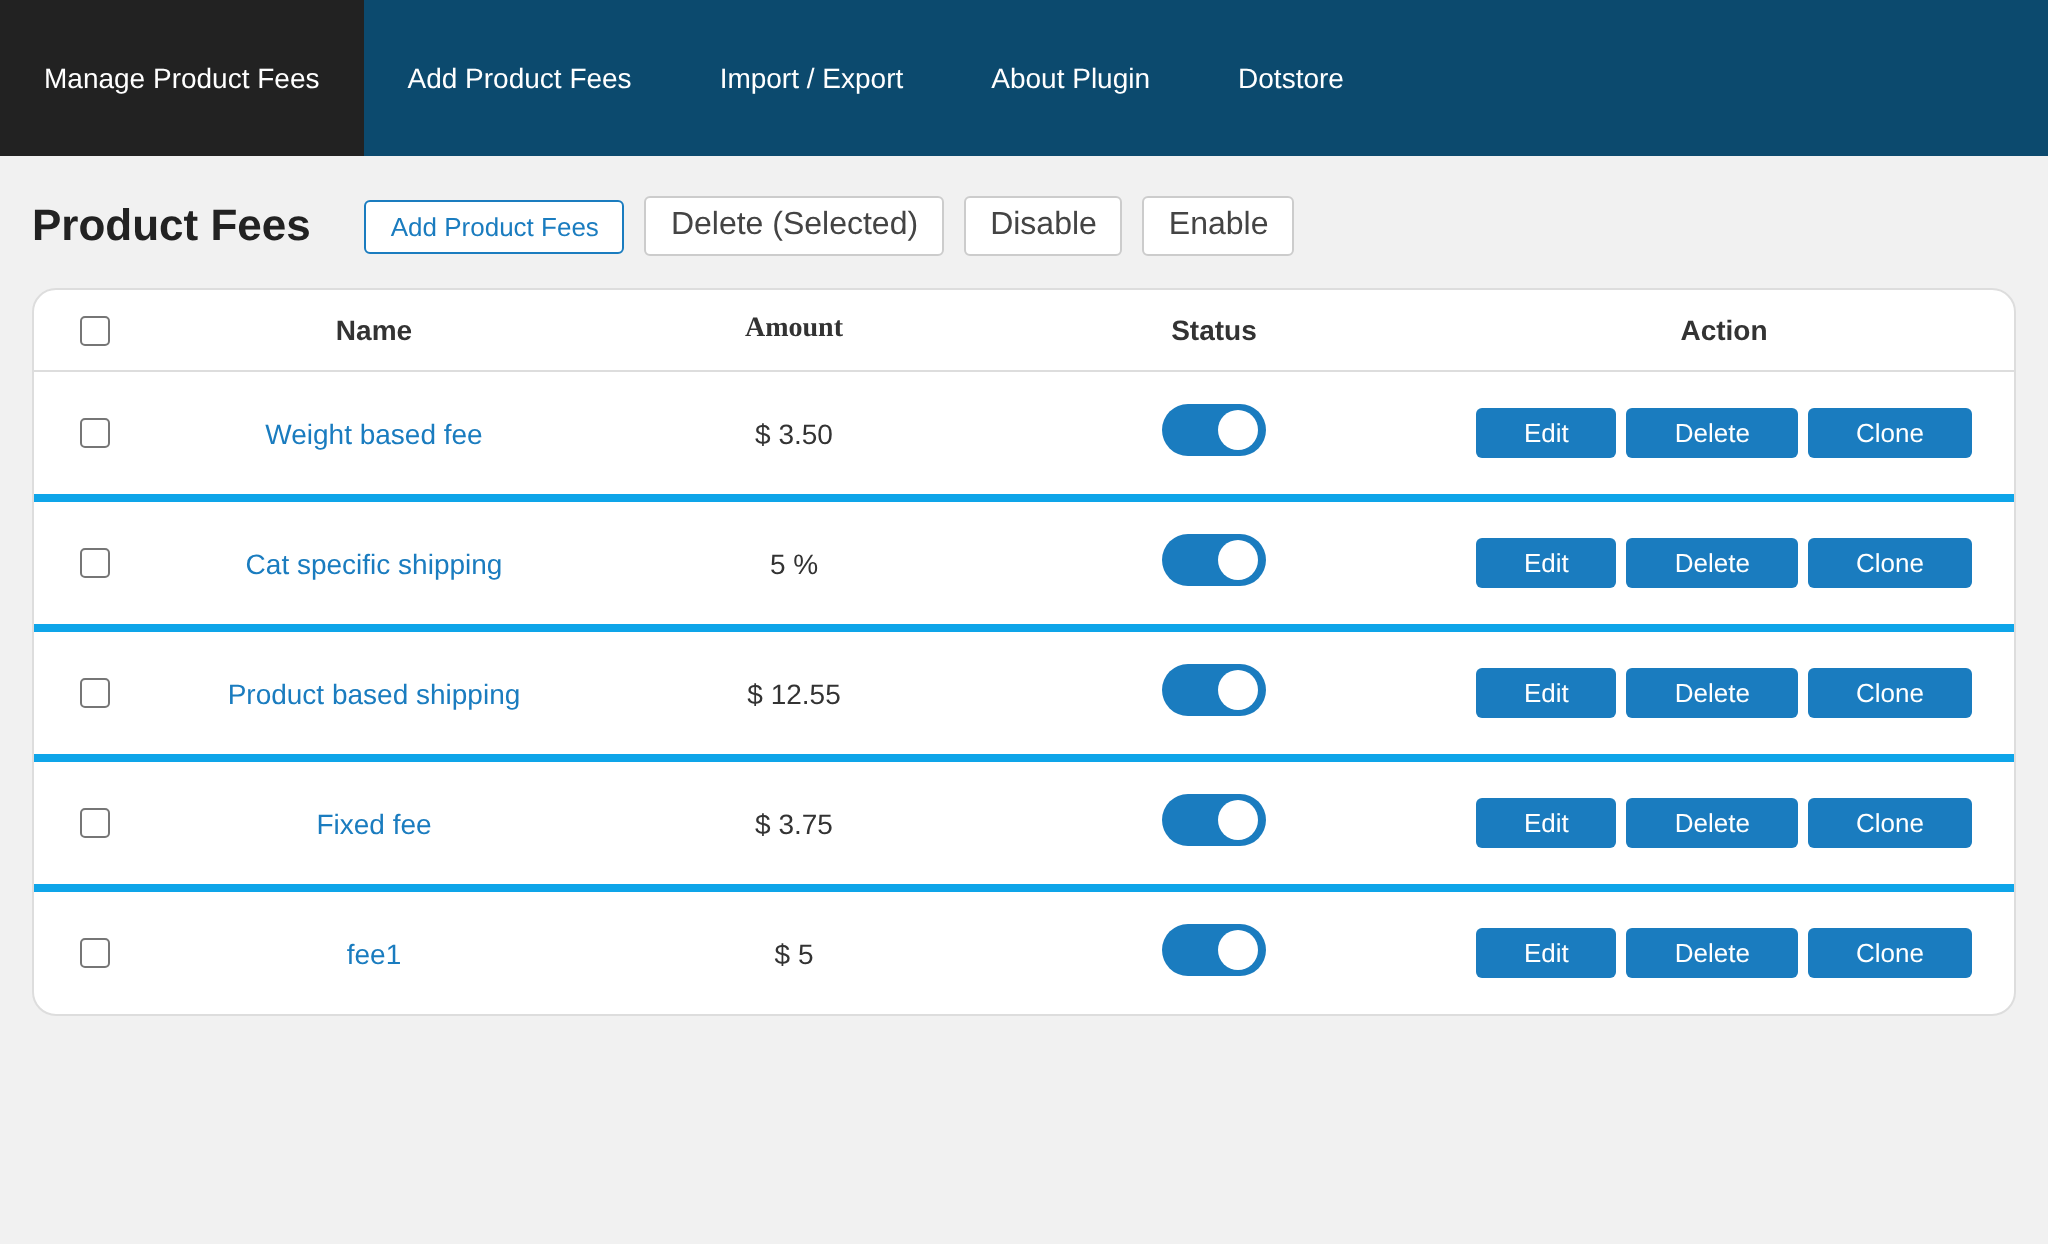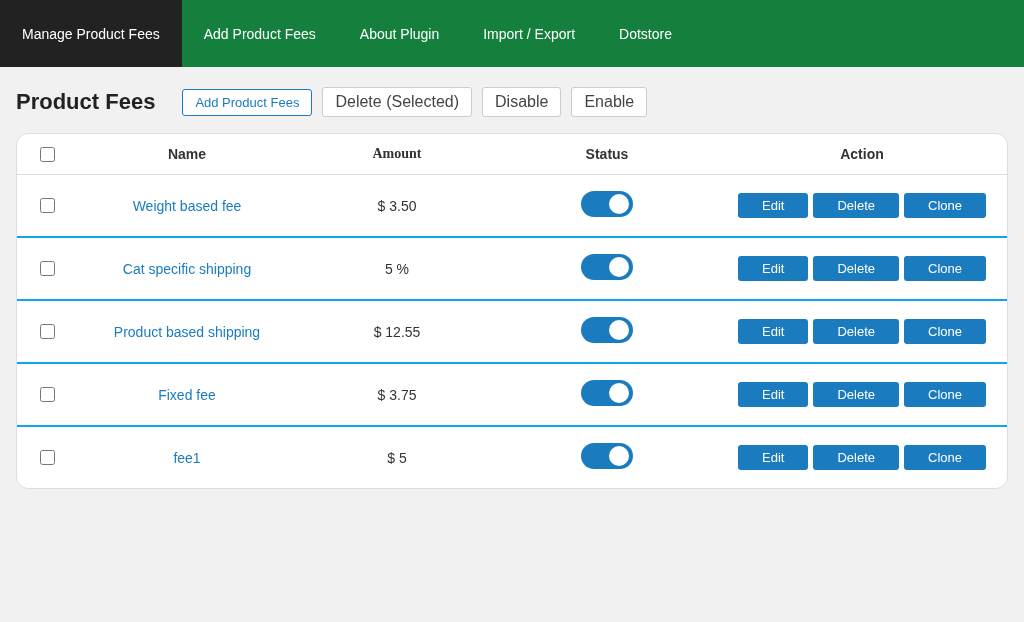--- a/index.html
+++ b/index.html
@@ -7,22 +7,22 @@
       font-family: -apple-system, BlinkMacSystemFont, "Segoe UI", Arial, sans-serif;
       background: #f1f1f1;
       font-size: 14px;
       color: #333;
     }
 
     
     .top-nav {
       display: flex;
       align-items: stretch;
-      background: #15803d;
-      height: 67px;
+      background: #0c4a6e;
+      height: 78px;
     }
     .top-nav .nav-item {
       display: flex;
       align-items: center;
       padding: 0 22px;
       color: #fff;
       cursor: pointer;
       font-size: 14px;
       white-space: nowrap;
     }
@@ -96,21 +96,21 @@
     }
     thead th:nth-child(3) {
       width: 200px;
       font-family: Liberation Serif, serif;
     }
     thead th:nth-child(4) {
       width: 220px;
     }
 
     tbody tr {
-      border-bottom: 2px solid #0ea5e9;
+      border-bottom: 4px solid #0ea5e9;
     }
     tbody tr:last-child {
       border-bottom: none;
     }
     tbody td {
       padding: 16px 10px;
       text-align: center;
       vertical-align: middle;
     }
     tbody td.name-cell {
@@ -167,22 +167,22 @@
       cursor: pointer;
       font-size: 13px;
     }
   </style>
 </head>
 <body>
 
 <nav class="top-nav">
 <div class="nav-item active">Manage Product Fees</div>
     <div class="nav-item">Add Product Fees</div>
+    <div class="nav-item">Import / Export</div>
     <div class="nav-item">About Plugin</div>
-    <div class="nav-item">Import / Export</div>
     <div class="nav-item">Dotstore</div>
   </nav>
 
 <div class="main-content">
   <div class="page-header">
     <h1 class="page-title">Product Fees</h1>
     <button class="btn-outline">Add Product Fees</button>
     <button class="btn-flat">Delete (Selected)</button>
     <button class="btn-flat">Disable</button>
     <button class="btn-flat">Enable</button>

